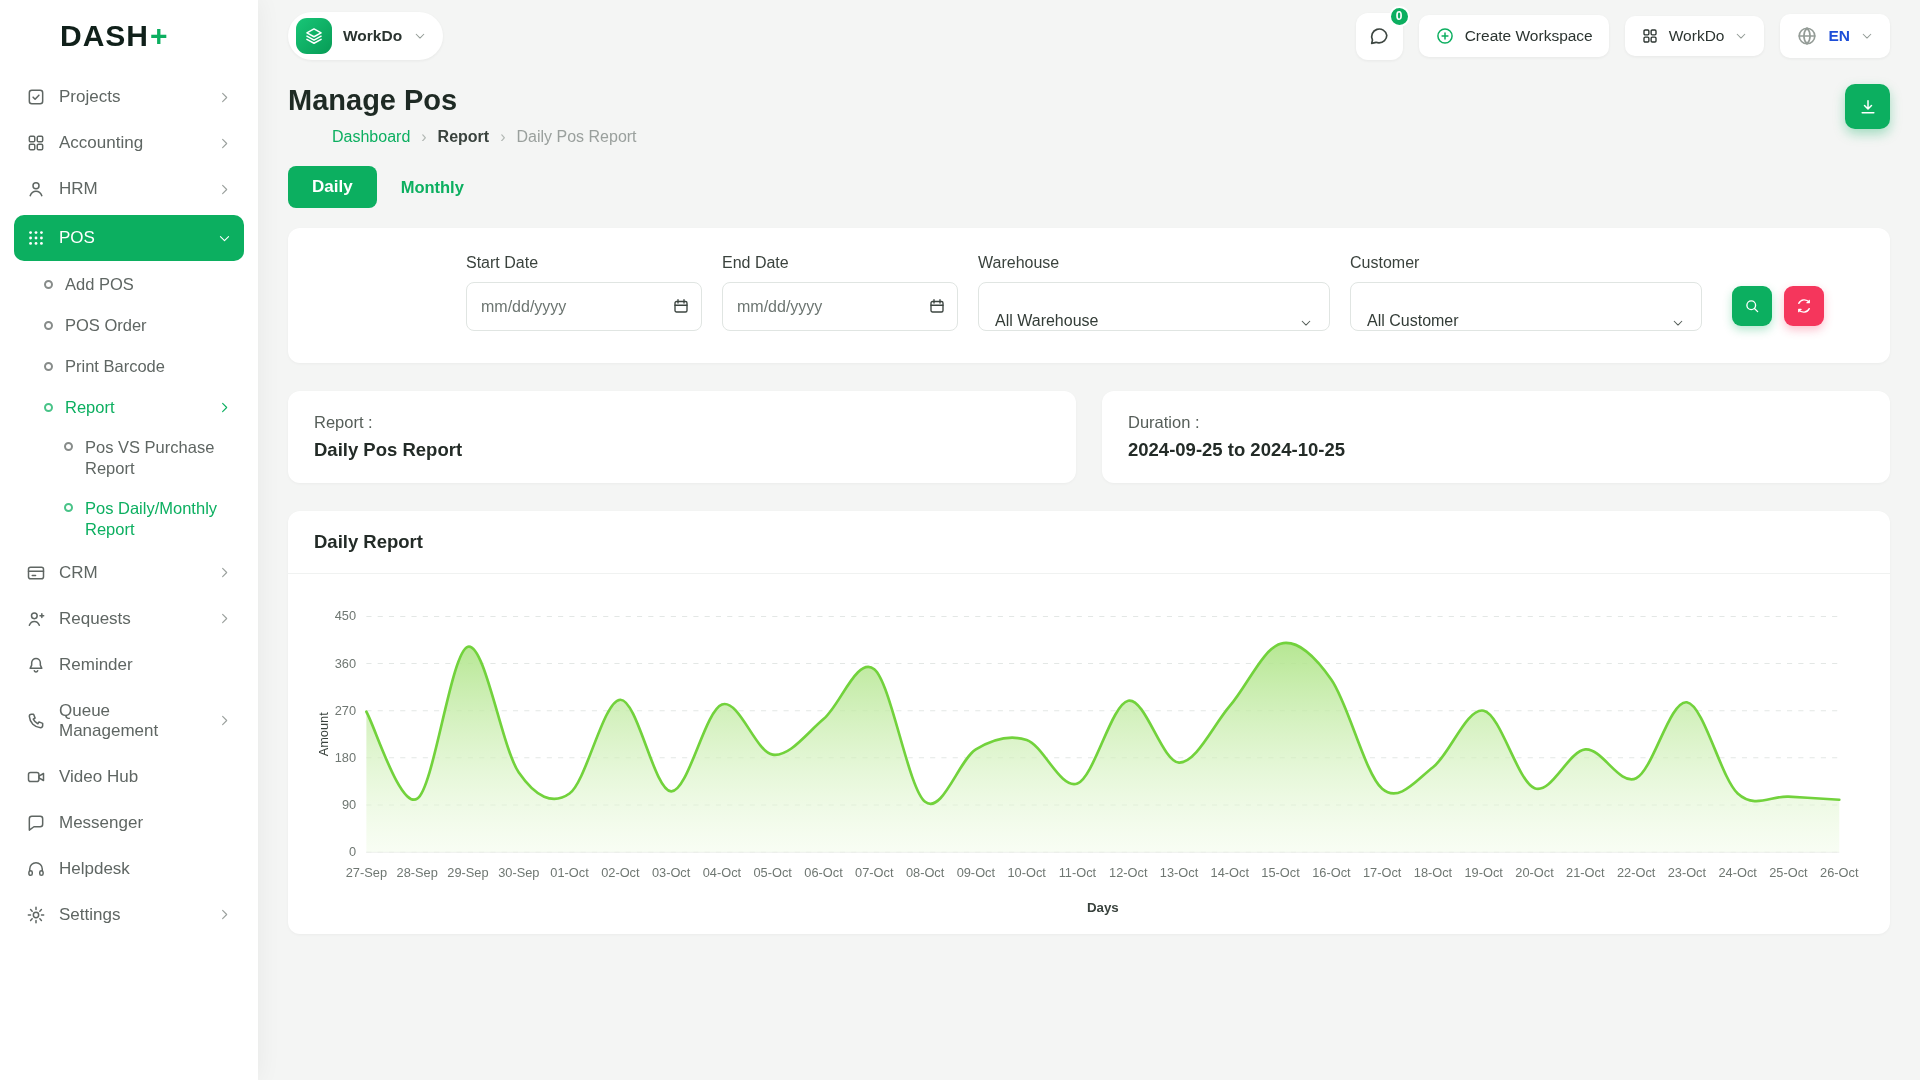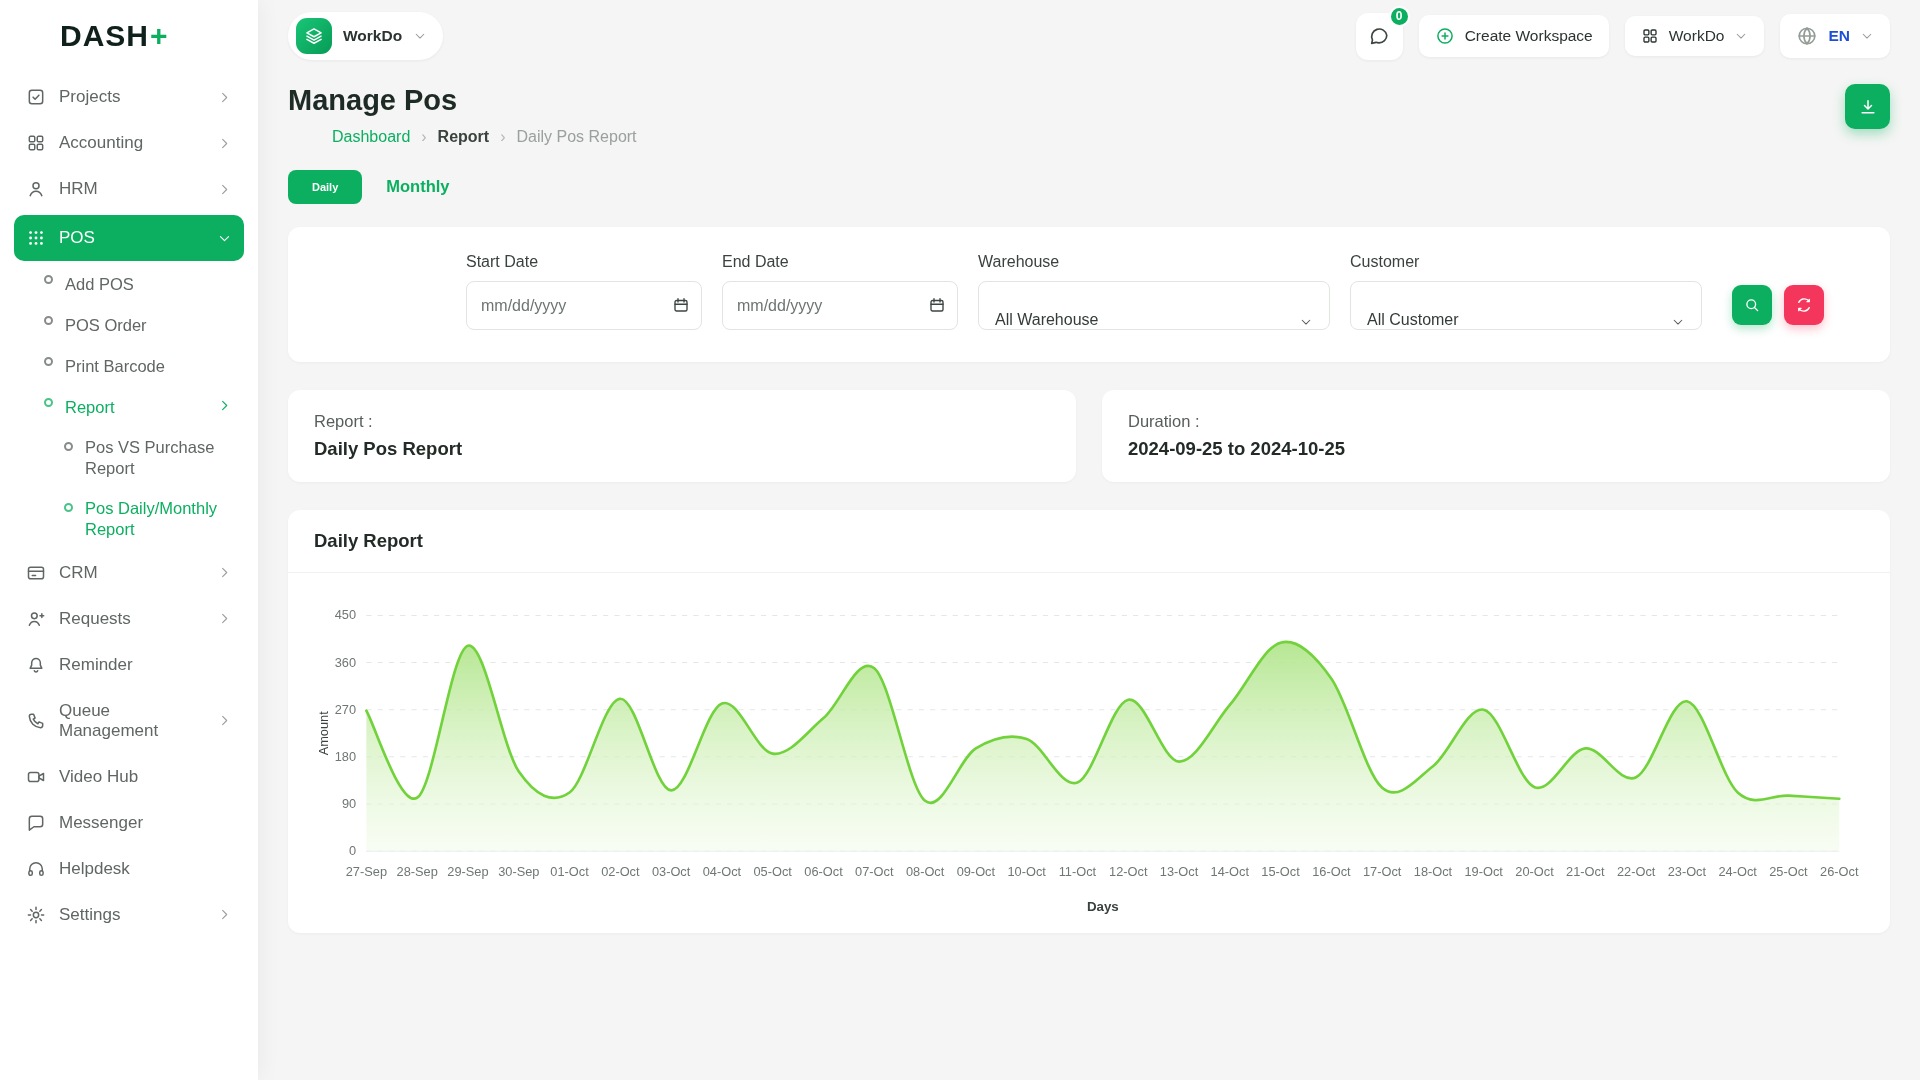--- a/index.html
+++ b/index.html
@@ -17,21 +17,21 @@
   .logo { height:72px; display:flex; align-items:center; padding-left:60px;
     font-weight:800; font-size:30px; letter-spacing:1px; color:#10201a; cursor:pointer; }
   .logo-plus { color:#0caf60; font-weight:800; margin-left:1px; }
   .menu { padding:2px 14px 14px; flex:1; overflow:hidden; }
   .menu-item { display:flex; align-items:center; gap:13px; padding:13px 12px;
     border-radius:10px; font-size:17px; color:#5f6663; cursor:pointer; }
   .menu-item.active { background:#0caf60; color:#fff; margin:3px 0; }
   .mi-icon { width:20px; height:20px; flex:none; }
   .chev { width:15px; height:15px; flex:none; margin-left:auto; color:#9aa09d; }
   .menu-item.active .chev { color:#fff; }
-  .sub-item { display:flex; gap:12px; padding:11px 12px 11px 30px;
+  .sub-item { display:flex; align-items:center; gap:12px; padding:11px 12px 11px 30px;
     font-size:16.5px; color:#5f6663; cursor:pointer; }
   .sub-item.active { color:#0caf60; }
   .sub-item.active .chev { color:#0caf60; }
   .subsub-item { display:flex; align-items:flex-start; gap:12px; padding:9px 12px 9px 50px;
     font-size:16.5px; color:#5f6663; line-height:1.3; cursor:pointer; }
   .subsub-item.active { color:#0caf60; }
   .bullet { width:9px; height:9px; border:2px solid currentColor; border-radius:50%;
     flex:none; opacity:.75; }
   .subsub-item .bullet { margin-top:5px; }
   .sub-label { flex:1; }
@@ -72,21 +72,21 @@
   .bc-mid { color:#39423d; font-weight:600; cursor:pointer; }
   .bc-current { color:#9aa09d; }
   .bc-sep { color:#b2b8b4; font-size:16px; }
   .dl-btn { width:45px; height:45px; border-radius:10px; border:none; background:#0caf60;
     color:#fff; display:flex; align-items:center; justify-content:center; cursor:pointer;
     box-shadow:0 5px 12px rgba(12,175,96,.35); }
 
   
   .tabs { display:flex; align-items:center; gap:18px; margin-top:20px; }
   .tab-active { background:#0caf60; color:#fff; border:none; border-radius:8px;
-    padding:11px 24px; font-size:11px; font-weight:600; cursor:pointer; font-family:inherit; }
+    padding:11px 24px; font-size:17px; font-weight:600; cursor:pointer; font-family:inherit; }
   .tab-inactive { background:transparent; border:none; color:#0caf60; padding:11px 6px;
     font-size:16.5px; font-weight:600; cursor:pointer; font-family:inherit; }
 
   
   .card { background:#fff; border-radius:12px; box-shadow:0 1px 3px rgba(30,30,30,.04); }
 
   .filter-card { margin-top:20px; padding:26px 30px 32px 178px; display:flex; gap:20px;
     align-items:flex-end; }
   .field { display:flex; flex-direction:column; }
   .f-label { font-size:16px; color:#3a423d; margin-bottom:10px; }

